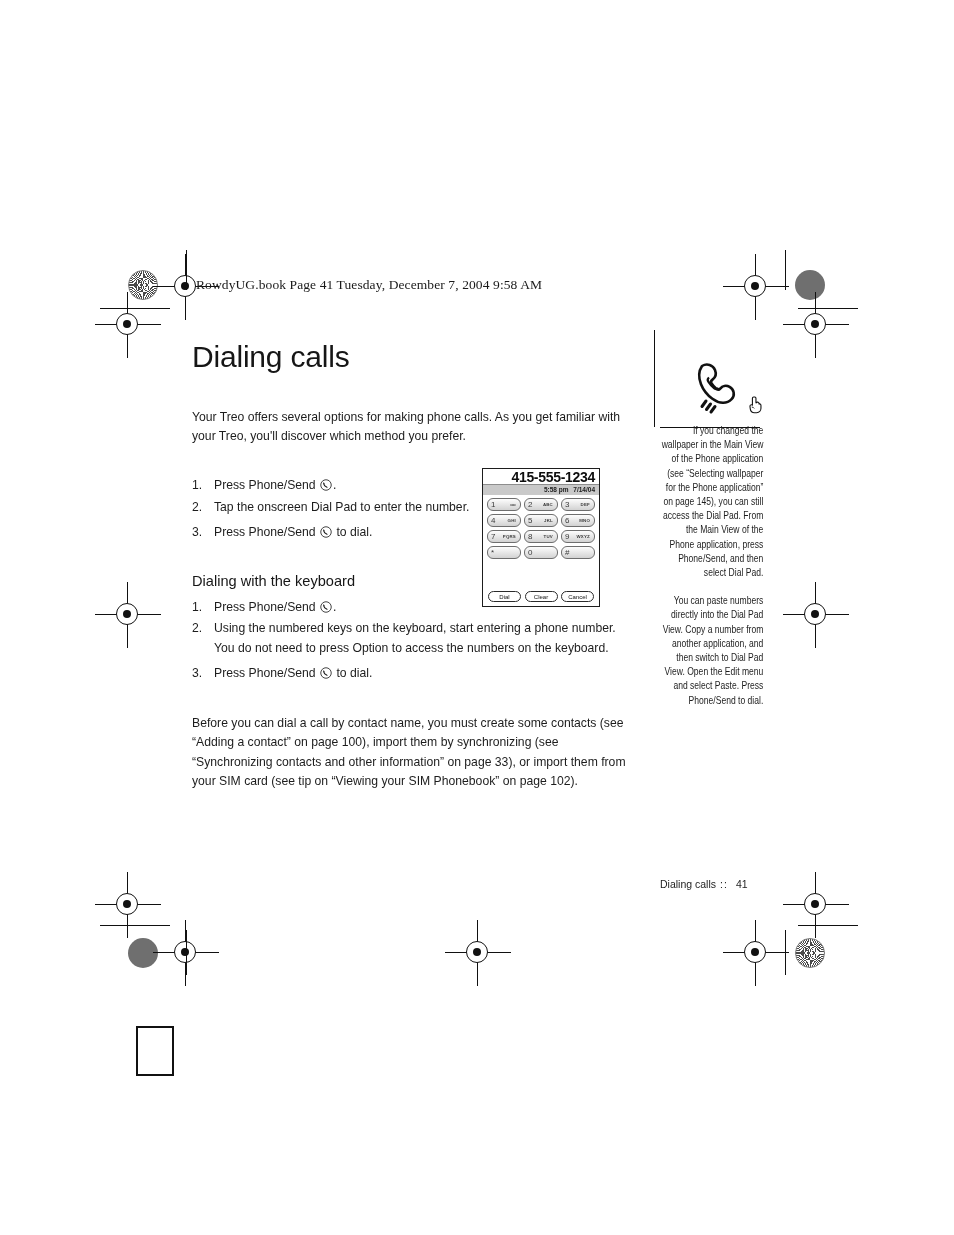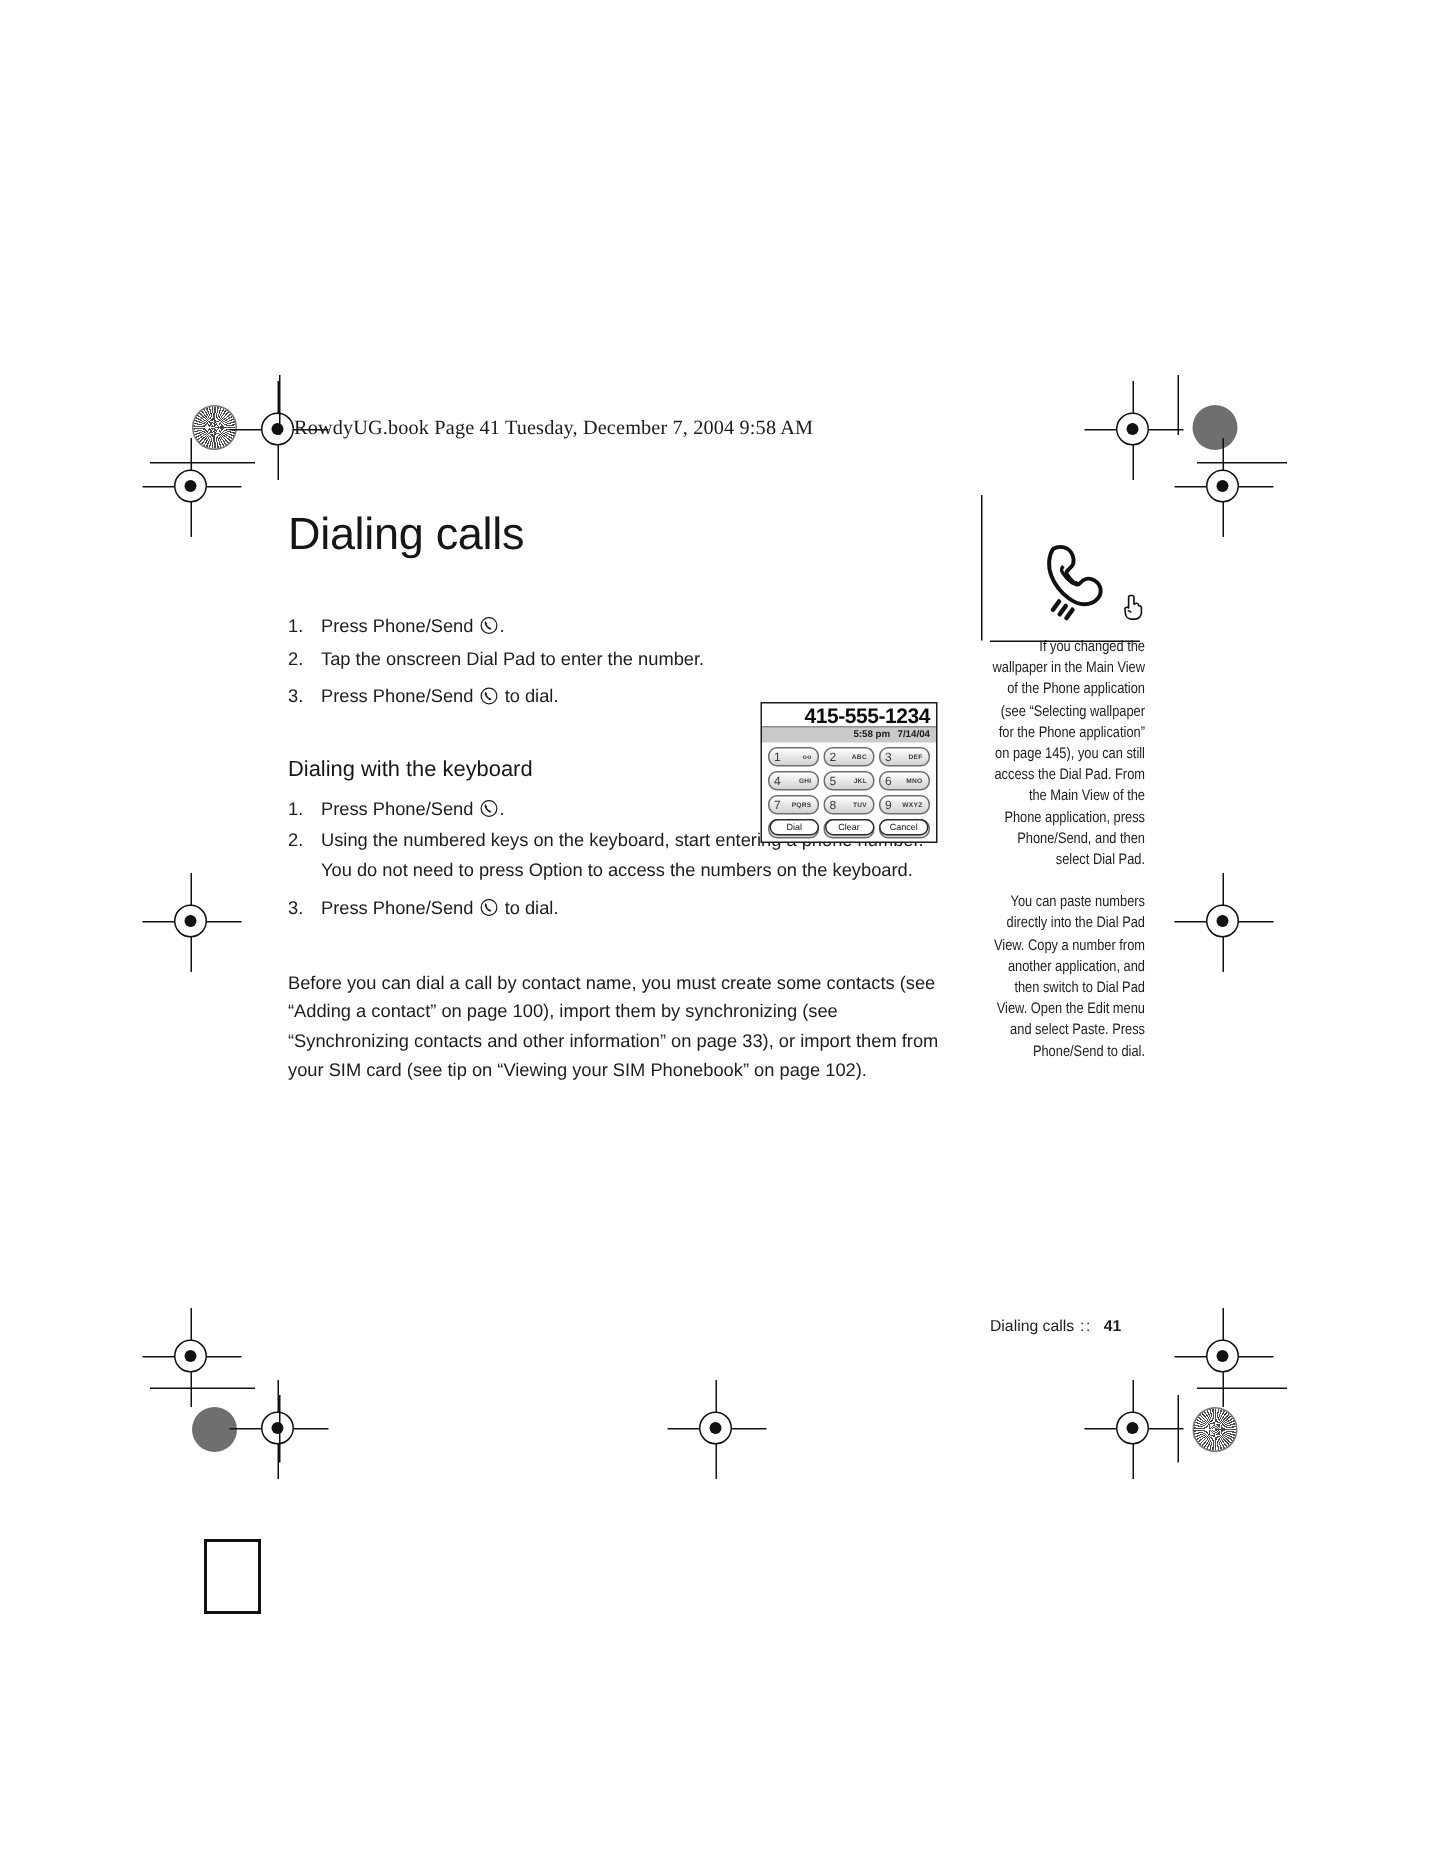--- a/index.html
+++ b/index.html
@@ -151,24 +151,24 @@
     display: inline-block;
     width: 12px;
     height: 12px;
     vertical-align: -2px;
     margin: 0 1px;
   }
 
   
   .dialpad {
     position: absolute;
-    left: 507px;
+    left: 482px;
     top: 468px;
     width: 118px;
-    height: 94px;
+    height: 139px;
     border: 1px solid #1d1d1d;
     background: #ffffff;
     box-sizing: border-box;
     font-family: "Liberation Sans", sans-serif;
   }
   .dp-number {
     text-align: right;
     font-size: 14px;
     font-weight: bold;
     letter-spacing: -0.3px;
@@ -289,21 +289,21 @@
   
   .footer {
     position: absolute;
     left: 660px;
     top: 878px;
     font-size: 10.5px;
     color: #1d1d1d;
     white-space: nowrap;
   }
   .footer .sep { letter-spacing: 1px; padding: 0 4px; }
-  .footer .pg { font-weight: 700; padding-left: 4px; }
+  .footer .pg { font-weight: 400; padding-left: 4px; }
 </style>
 </head>
 <body>
 
 <div id="page">
 
   <div class="regmark-star" style="left:128px; top:270px;"></div>
   <div class="crosshair" style="left:163px; top:264px;">
     <div class="vl"></div>
       <div class="hl"></div>
@@ -390,20 +390,21 @@
   <div class="trim-v" style="left:785px; top:930px; height:45px;"></div>
 
   <div class="corner-box" style="left:136px; top:1026px; width:34px; height:46px;"></div>
 
   <div class="book-header" style="left:196px; top:277px;">RowdyUG.book  Page 41  Tuesday, December 7, 2004  9:58 AM</div>
 
   <div class="content">
 
     <h1 class="page-title">Dialing calls</h1>
 
+    <p class="intro">Your Treo offers several options for making phone calls. As you get familiar with your Treo, you'll discover which method you prefer.</p>
 
     <div class="sect-block">
       <ol class="steps">
         <li>
           <span class="num">1.</span><span>Press Phone/Send </span><span class="phone-glyph"><svg viewBox="0 0 16 16" width="12" height="12">
                 <circle cx="8" cy="8" r="7" fill="none" stroke="#1d1d1d" stroke-width="1.1"></circle>
                 <path d="M5.1 4.3c-.8.5-1.1 1.5-.7 2.6.5 1.5 1.7 3 3 3.9 1.1.8 2.2 1 2.9.4l-1.3-1.5c-.4.2-.8.1-1.3-.3-.6-.5-1.2-1.3-1.5-2-.2-.5-.2-.9.1-1.2z" fill="#1d1d1d"></path>
               </svg></span><span>.</span>
         </li>
         <li>

